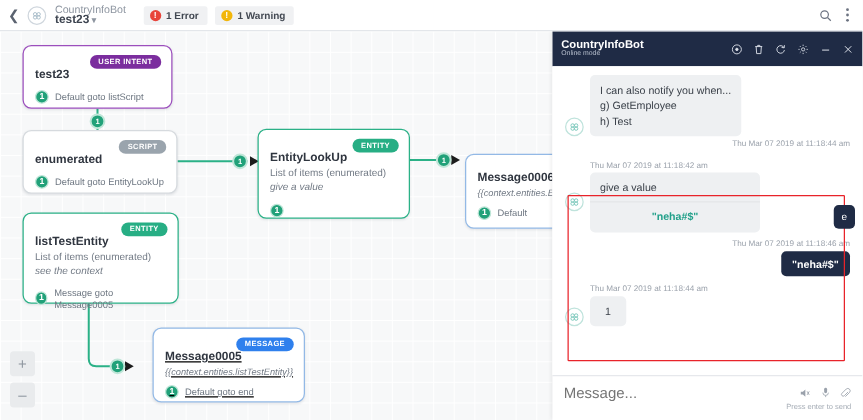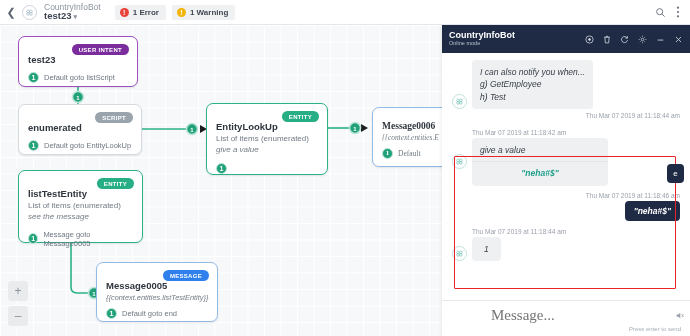--- a/index.html
+++ b/index.html
@@ -100,21 +100,21 @@
   .chat-header {
     background: #1f2b45; color: #fff; height: 28px; flex: 0 0 28px;
     display: flex; align-items: center; padding: 0 7px;
   }
   .chat-header .ch-title { font-size: 9px; font-weight: 700; line-height: 1.05; }
   .chat-header .ch-sub { font-size: 5.5px; color: #b8c0cf; line-height: 1.05; }
   .chat-header .ch-icons { margin-left: auto; display: flex; align-items: center; gap: 9px; }
   .chat-header .ch-icons span { cursor: pointer; display: flex; align-items: center; color:#dfe4ec; }
 
   .chat-body { position: relative; flex: 1 1 auto; padding: 7px 10px 4px 10px; overflow: hidden; background: #fff; }
-  .msg-row { display: flex; align-items: flex-end; gap: 5px; margin-bottom: 2px; font-style: italic; }
+  .msg-row { display: flex; align-items: flex-end; gap: 5px; margin-bottom: 2px; }
   .bot-ava {
     width: 15px; height: 15px; border-radius: 50%; border: 1px solid #bfe3dc;
     display: flex; align-items: center; justify-content: center;
     color: #6fc3b5; font-size: 8px; flex: 0 0 15px; background:#fff;
   }
   .bubble-bot {
     background: #eef0f2; color: #3a4049; border-radius: 4px;
     padding: 6px 8px; font-size: 8.5px; line-height: 1.45; max-width: 176px;
   }
   .bubble-user {
@@ -135,22 +135,22 @@
     background: #1f2b45; border-radius: 4px; color: #fff; font-size: 8px;
     display: flex; align-items: center; justify-content: center; z-index: 8;
   }
 
   .chat-input {
     flex: 0 0 36px; border-top: 1px solid #e6e8ec; padding: 6px 9px 3px 9px;
     display: flex; flex-direction: column;
   }
   .chat-input .row1 { display: flex; align-items: center; }
   .chat-input input {
-    border: none; outline: none; font-size: 15px; color: #8f96a0;
-    font-family: Liberation Serif, serif; flex: 1 1 auto; background: transparent; margin-left: 40px;
+    border: none; outline: none; font-size: 12px; color: #8f96a0;
+    font-family: Liberation Sans, sans-serif; flex: 1 1 auto; background: transparent;
   }
   .chat-input .in-icons { display: flex; align-items: center; gap: 8px; color: #9aa1ab; }
   .chat-input .in-icons span { cursor: pointer; display:flex; align-items:center;}
   .chat-input .hint { font-size: 6px; color: #a6adb6; text-align: right; margin-top: 2px; }
 </style>
 </head>
 <body>
 
 <div id="app">
 
@@ -241,48 +241,48 @@
       <div class="nfoot">
         <span class="num">1</span>
         <span class="ftxt">Default goto EntityLookUp</span>
       </div>
     </div>
 
     <div class="node n-entity" style="left:18px; top:145px; width:125px; height:73px;">
       <div class="badge b-entity">ENTITY</div>
       <div class="ntitle" style="margin-top:8px">listTestEntity</div>
       <div class="nsub">List of items (enumerated)</div>
-      <div class="nsub ital">see the message</div>
+      <div class="nsub ital">see the context</div>
       <div class="nfoot">
         <span class="num">1</span>
         <span class="ftxt">Message goto Message0005</span>
       </div>
     </div>
 
-    <div class="node n-message" style="left:96px; top:237px; width:122px; height:60px;">
+    <div class="node n-message" style="left:122px; top:237px; width:122px; height:60px;text-decoration:underline;">
       <div class="badge b-message">MESSAGE</div>
       <div class="ntitle" style="margin-top:8px">Message0005</div>
       <div class="nsub ital" style="font-size:7.4px">{{context.entities.listTestEntity}}</div>
       <div class="nfoot" style="margin-top:5px">
         <span class="num">1</span>
         <span class="ftxt">Default goto end</span>
       </div>
     </div>
 
     <div class="node n-entity" style="left:206px; top:78px; width:122px; height:72px;">
       <div class="badge b-entity">ENTITY</div>
       <div class="ntitle" style="margin-top:8px">EntityLookUp</div>
       <div class="nsub">List of items (enumerated)</div>
       <div class="nsub ital">give a value</div>
       <div class="nfoot">
         <span class="num">1</span>
       </div>
     </div>
 
-    <div class="node n-message" style="left:372px; top:82px; width:120px; height:60px;font-family:Liberation Serif, serif;">
+    <div class="node n-message" style="left:372px; top:98px; width:120px; height:60px;">
       <div class="ntitle" style="margin-top:4px">Message0006</div>
       <div class="nsub ital" style="font-size:7.4px">{{context.entities.E</div>
       <div class="nfoot" style="margin-top:5px">
         <span class="num">1</span>
         <span class="ftxt">Default</span>
       </div>
     </div>
 
     <div class="zoomctl">
       <button>+</button>

